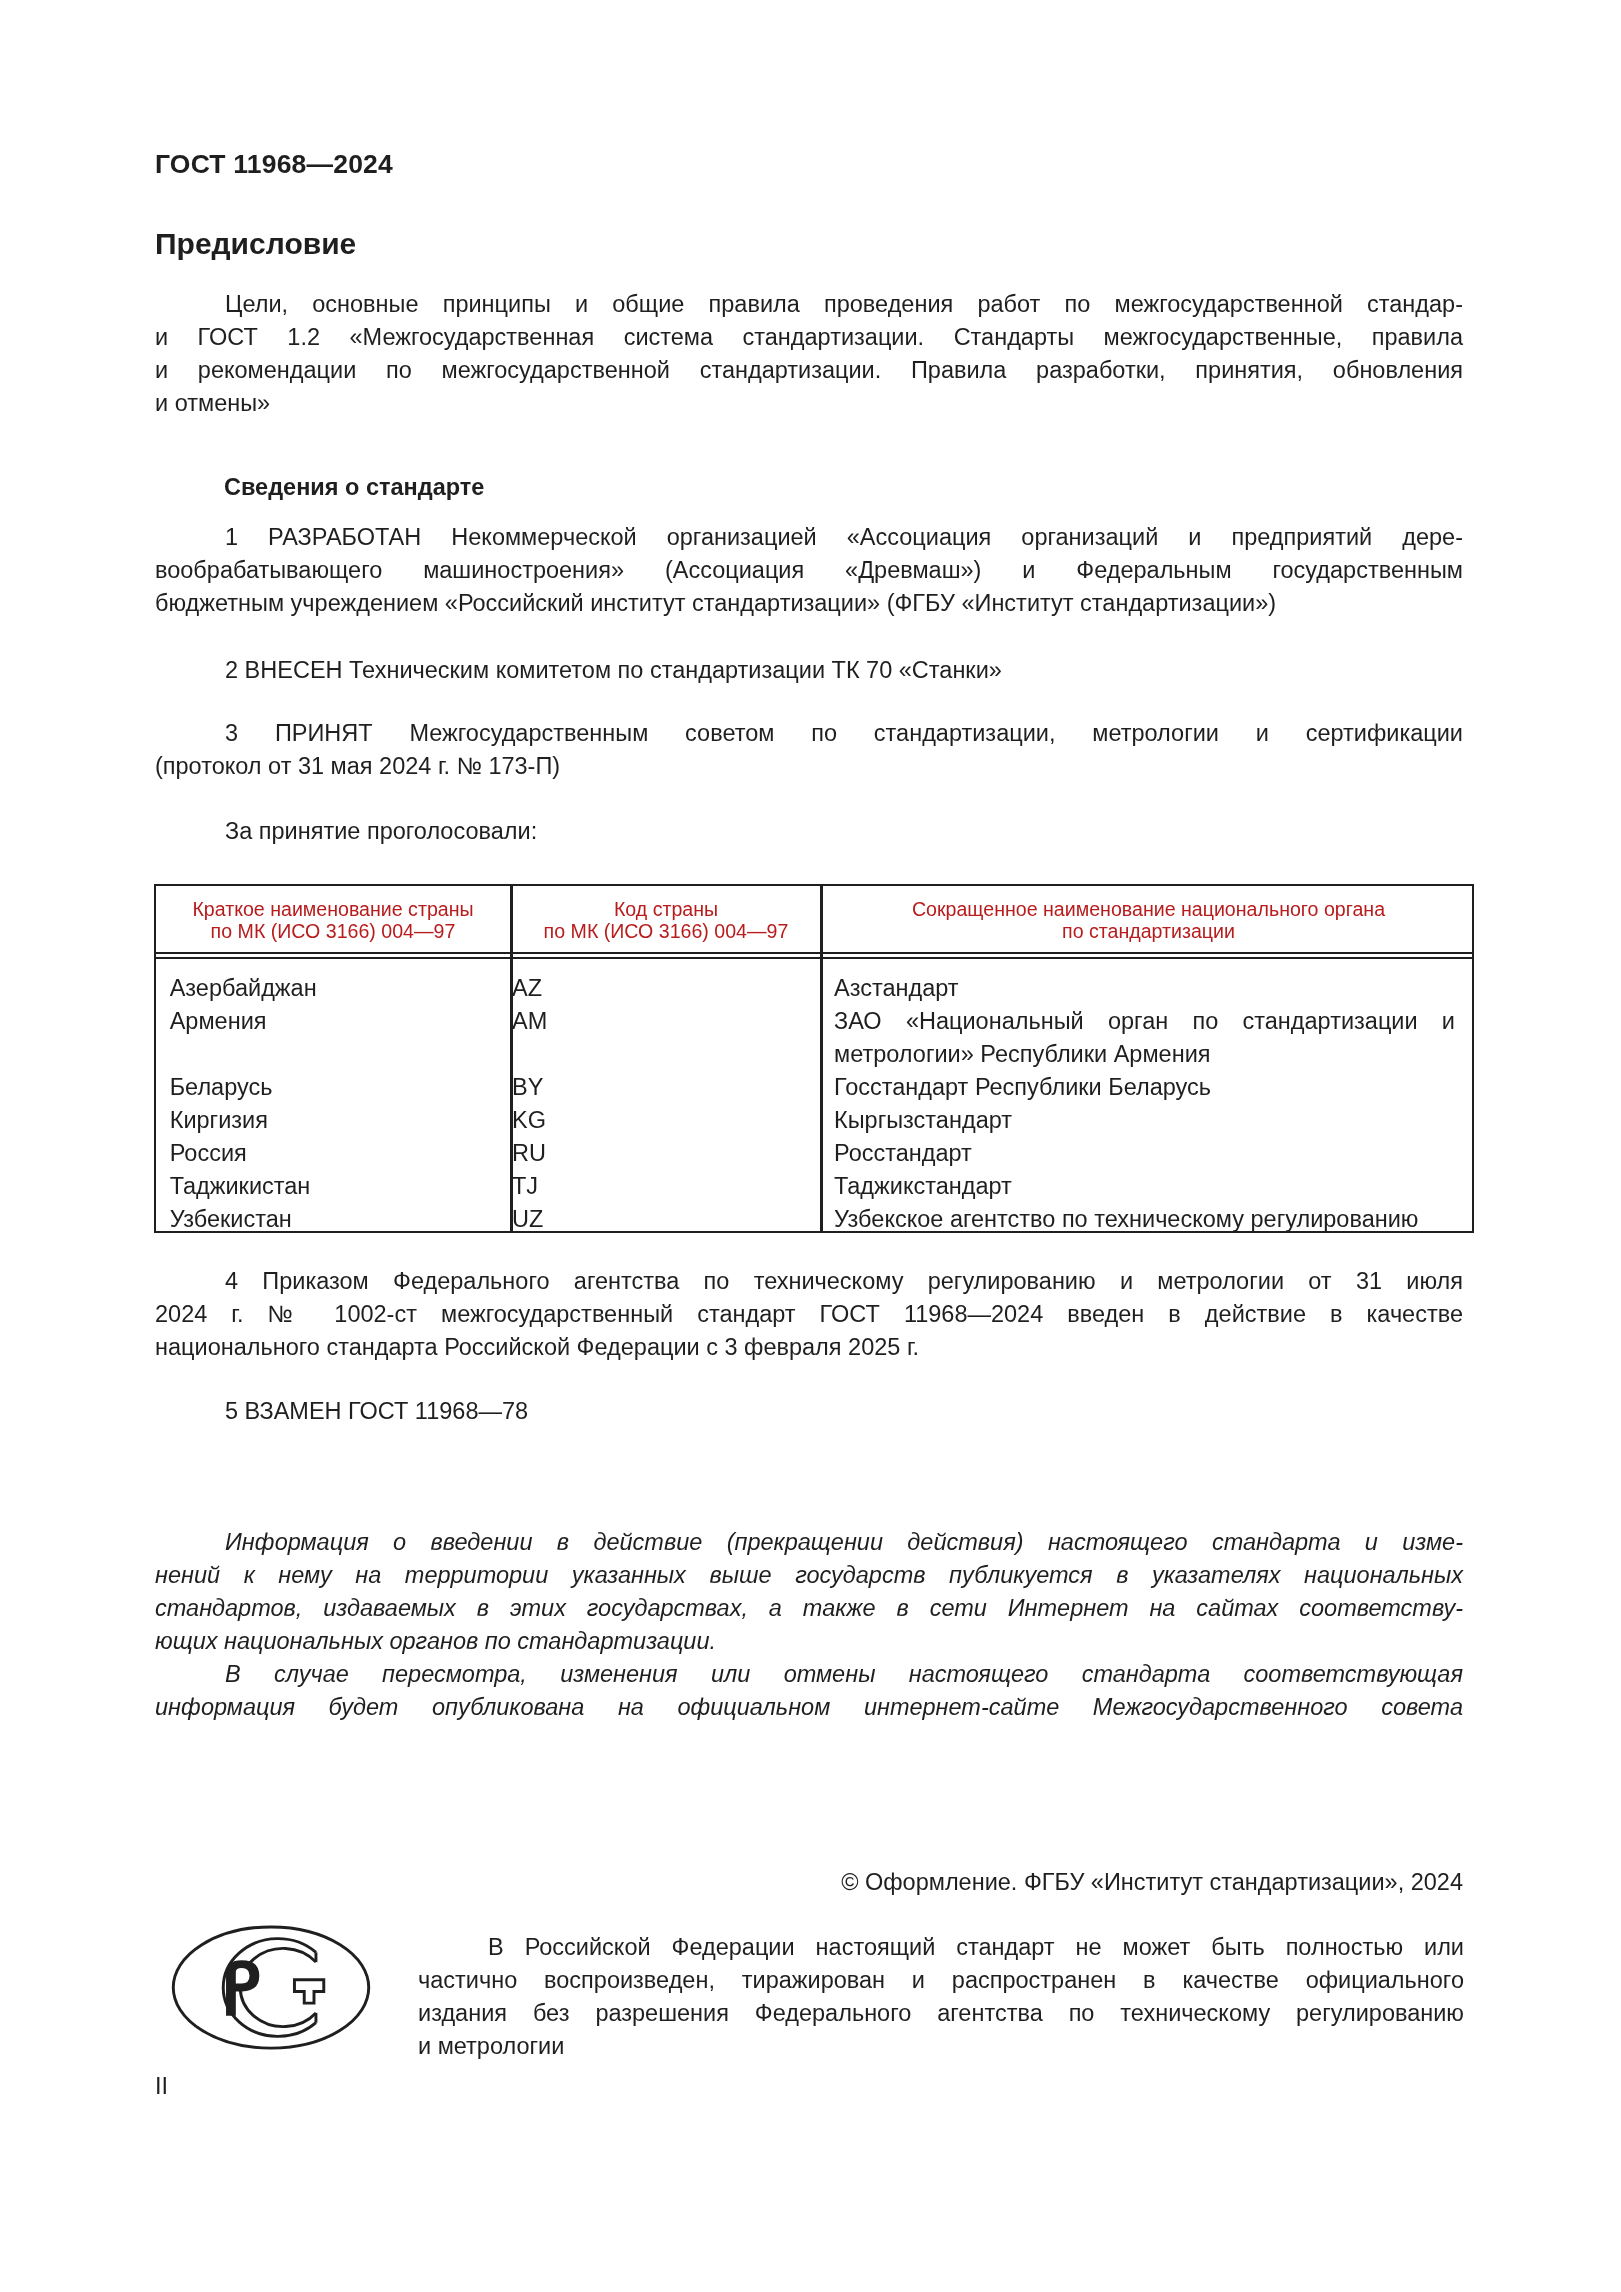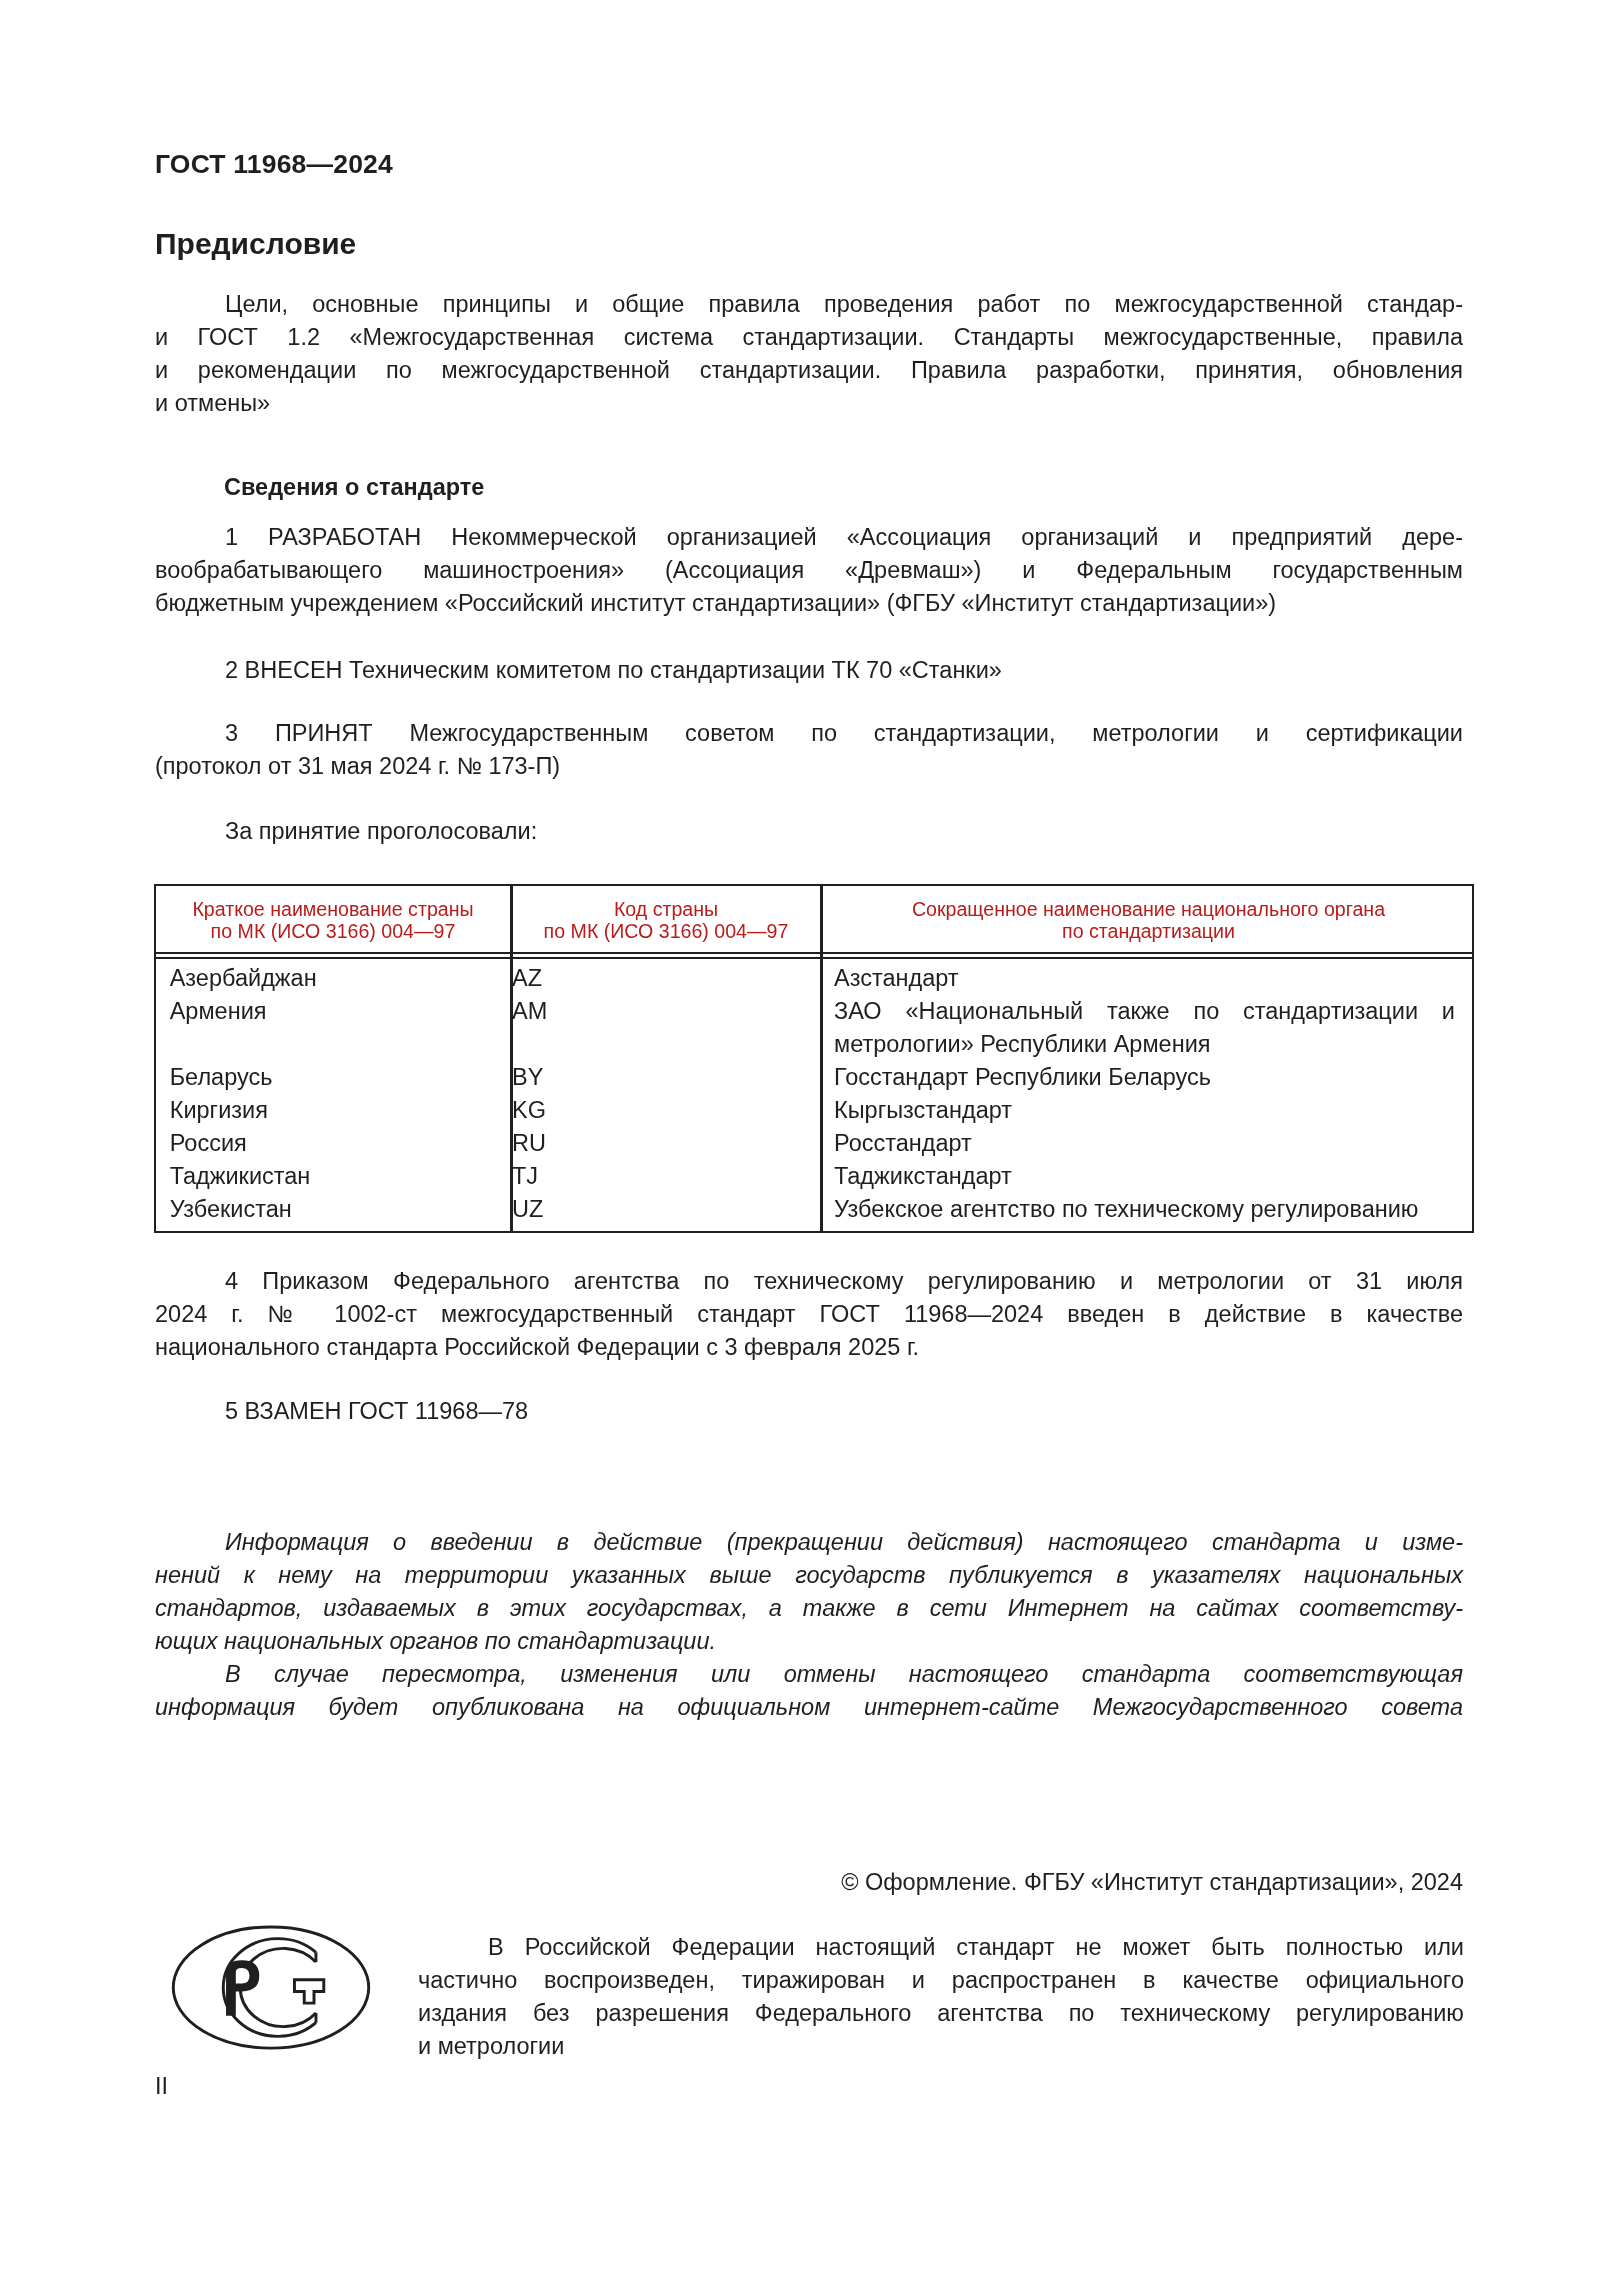--- a/index.html
+++ b/index.html
@@ -14,21 +14,21 @@
   .title { left: 155px; width: 1308px; top: 227px; font-size: 30px; font-weight: bold; text-align: left; }
   .sub { left: 224px; top: 474px; font-size: 23.5px; font-weight: bold; }
   .simple { font-size: 23.5px; line-height: 33px; }
   .italic { font-style: italic; }
   
   .tbl { position: absolute; left: 154px; top: 884px; width: 1320px; height: 349px;
          border: 2.5px solid #1f1f1f; box-sizing: border-box; }
   .tbl .vl { position: absolute; top: 0; bottom: 0; width: 2.5px; background: #1f1f1f; }
   .tbl .hl { position: absolute; left: 0; right: 0; height: 2px; background: #1f1f1f; }
   .th { position: absolute; top: 11.8px; font-size: 19.6px; line-height: 22.5px; text-align: center; color: #b91c1c; }
-  .rows { position: absolute; top: 76px; font-size: 23.5px; line-height: 33px; }
+  .rows { position: absolute; top: 86px; font-size: 23.5px; line-height: 33px; }
   .rows div { white-space: nowrap; }
   .logo { position: absolute; left: 169px; top: 1923px; width: 204px; height: 129px; }
 </style>
 </head>
 <body>
 
 <div class="abs hdr">ГОСТ 11968—2024</div>
 
 <div class="abs title">Предисловие</div>
 
@@ -96,21 +96,21 @@
     <div>&nbsp;</div>
     <div>BY</div>
     <div>KG</div>
     <div>RU</div>
     <div>TJ</div>
     <div>UZ</div>
   </div>
 
   <div class="rows" style="left:678px; width:621px;">
     <div>Азстандарт</div>
-    <div class="line" style="white-space:normal;">ЗАО «Национальный также по стандартизации и</div>
+    <div class="line" style="white-space:normal;">ЗАО «Национальный орган по стандартизации и</div>
     <div>метрологии» Республики Армения</div>
     <div>Госстандарт Республики Беларусь</div>
     <div>Кыргызстандарт</div>
     <div>Росстандарт</div>
     <div>Таджикстандарт</div>
     <div>Узбекское агентство по техническому регулированию</div>
   </div>
 </div>
 
 <div class="p" style="top:1265px;">

